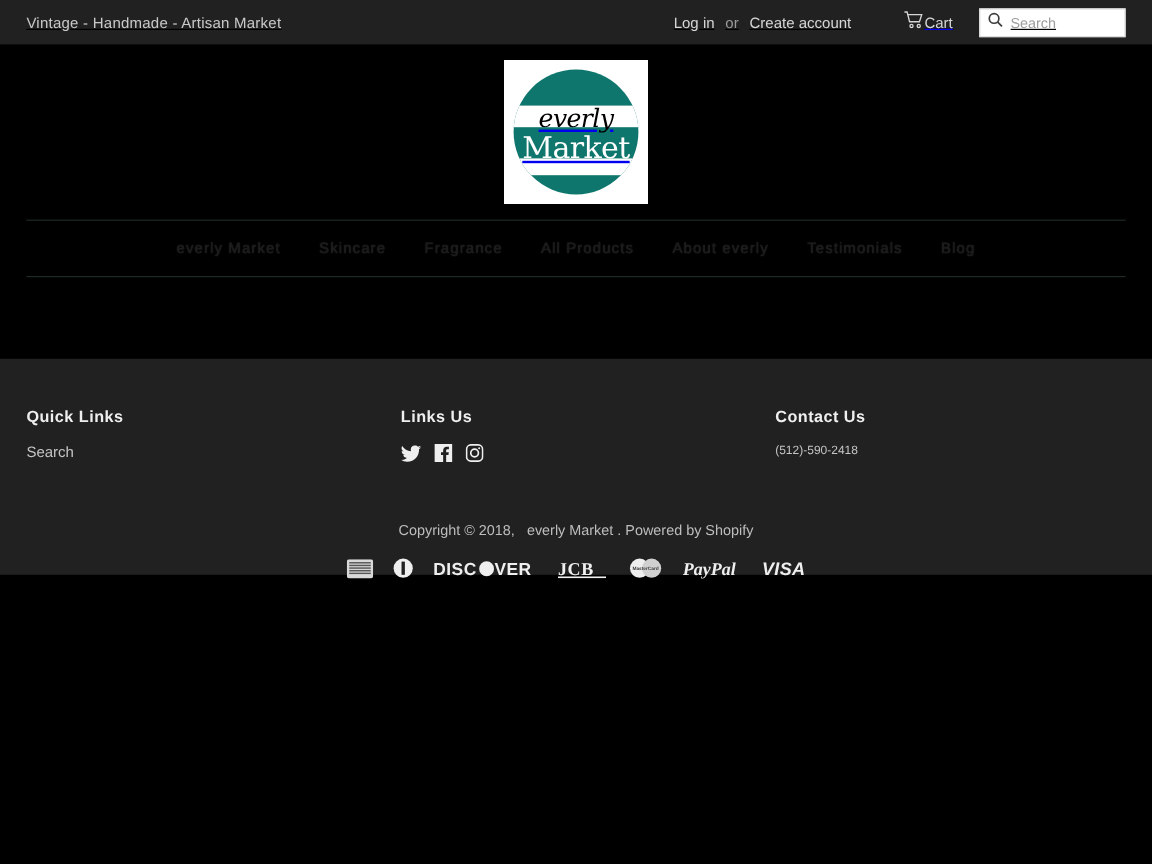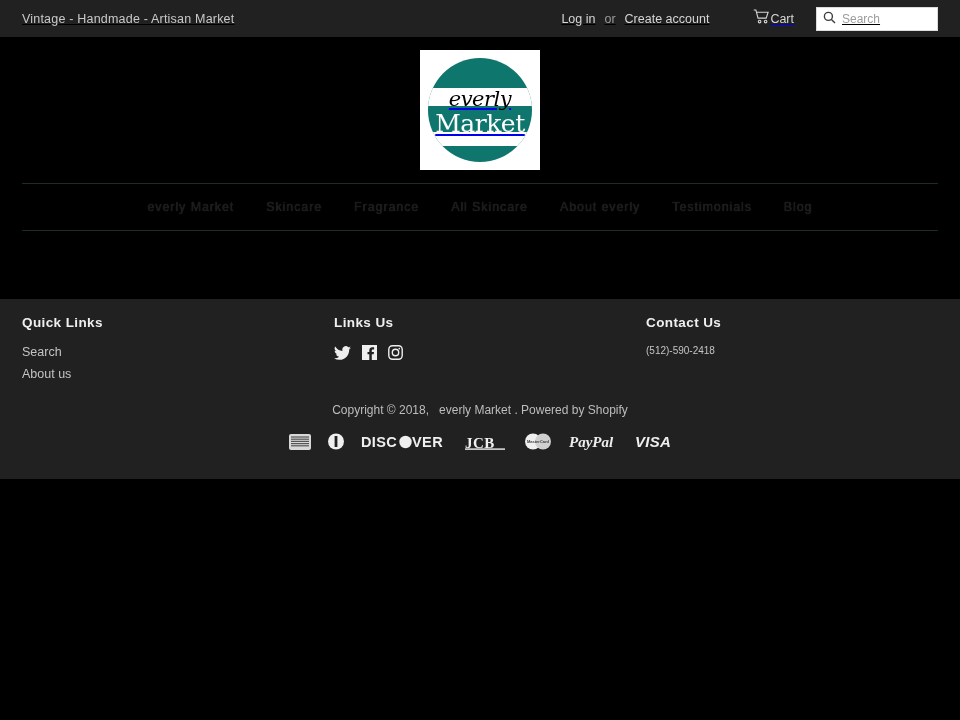--- a/index.html
+++ b/index.html
@@ -151,21 +151,21 @@
     letter-spacing: .9px;
     padding: 0 16px;
     white-space: nowrap;
     text-shadow: 0 0 1px #3a3a3a;
   }
 
   
   .footer {
     margin-top: 68px;
     background: #212121;
-    padding: 16px 22px 22px 22px;
+    padding: 41px 22px 22px 22px;
     height: 180px;
   }
   .footer-cols {
     display: flex;
     align-items: flex-start;
   }
   .fcol { }
   .fcol.quick { width: 312px; }
   .fcol.follow { width: 312px; }
   .fcol.contact { flex: 1; }
@@ -190,21 +190,21 @@
   .social-row {
     display: flex;
     align-items: center;
     gap: 11px;
     margin-top: 2px;
   }
   .social-ico { display: block; }
 
   .copyright {
     text-align: center;
-    margin-top: 14px;
+    margin-top: 43px;
     color: #bdbdbd;
     font-size: 12px;
   }
   .copyright .gap { display: inline-block; width: 10px; }
   .copyright a { color: #bdbdbd; text-decoration: none; }
 
   .payments {
     display: flex;
     align-items: center;
     justify-content: center;
@@ -255,33 +255,32 @@
       <span class="logo-word1">everly</span>
       <span class="logo-word2">Market</span>
     </span>
   </a>
 </div>
 
 <nav class="nav-wrap">
   <a class="nav-item" href="#">everly Market</a>
   <a class="nav-item" href="#">Skincare</a>
   <a class="nav-item" href="#">Fragrance</a>
-  <a class="nav-item" href="#">All Skincare</a>
+  <a class="nav-item" href="#">All Products</a>
   <a class="nav-item" href="#">About everly</a>
   <a class="nav-item" href="#">Testimonials</a>
   <a class="nav-item" href="#">Blog</a>
 </nav>
 
 <footer class="footer">
   <div class="footer-cols">
 
     <div class="fcol quick">
       <div class="fcol-title">Quick Links</div>
       <a class="fcol-link" href="#">Search</a>
-      <a class="fcol-link" href="#">About us</a>
     </div>
 
     <div class="fcol follow">
       <div class="fcol-title">Links Us</div>
       <div class="social-row">
         <a class="social-ico" href="#">
           <svg width="17" height="14" viewBox="0 0 17 14" fill="#efefef">
             <path d="M17 1.7c-.6.3-1.3.5-2 .6.7-.4 1.3-1.1 1.5-1.9-.7.4-1.4.7-2.2.8A3.45 3.45 0 0 0 8.4 4.3c0 .3 0 .5.1.8A9.8 9.8 0 0 1 1.2.6a3.4 3.4 0 0 0 1.1 4.6c-.6 0-1.1-.2-1.6-.4 0 1.7 1.2 3.1 2.8 3.4-.5.1-1 .2-1.6.1a3.46 3.46 0 0 0 3.2 2.4A6.9 6.9 0 0 1 0 12.2 9.77 9.77 0 0 0 5.3 13.8c6.4 0 9.9-5.3 9.9-9.9v-.5c.7-.5 1.3-1.1 1.8-1.7z"></path>
           </svg>
         </a>

